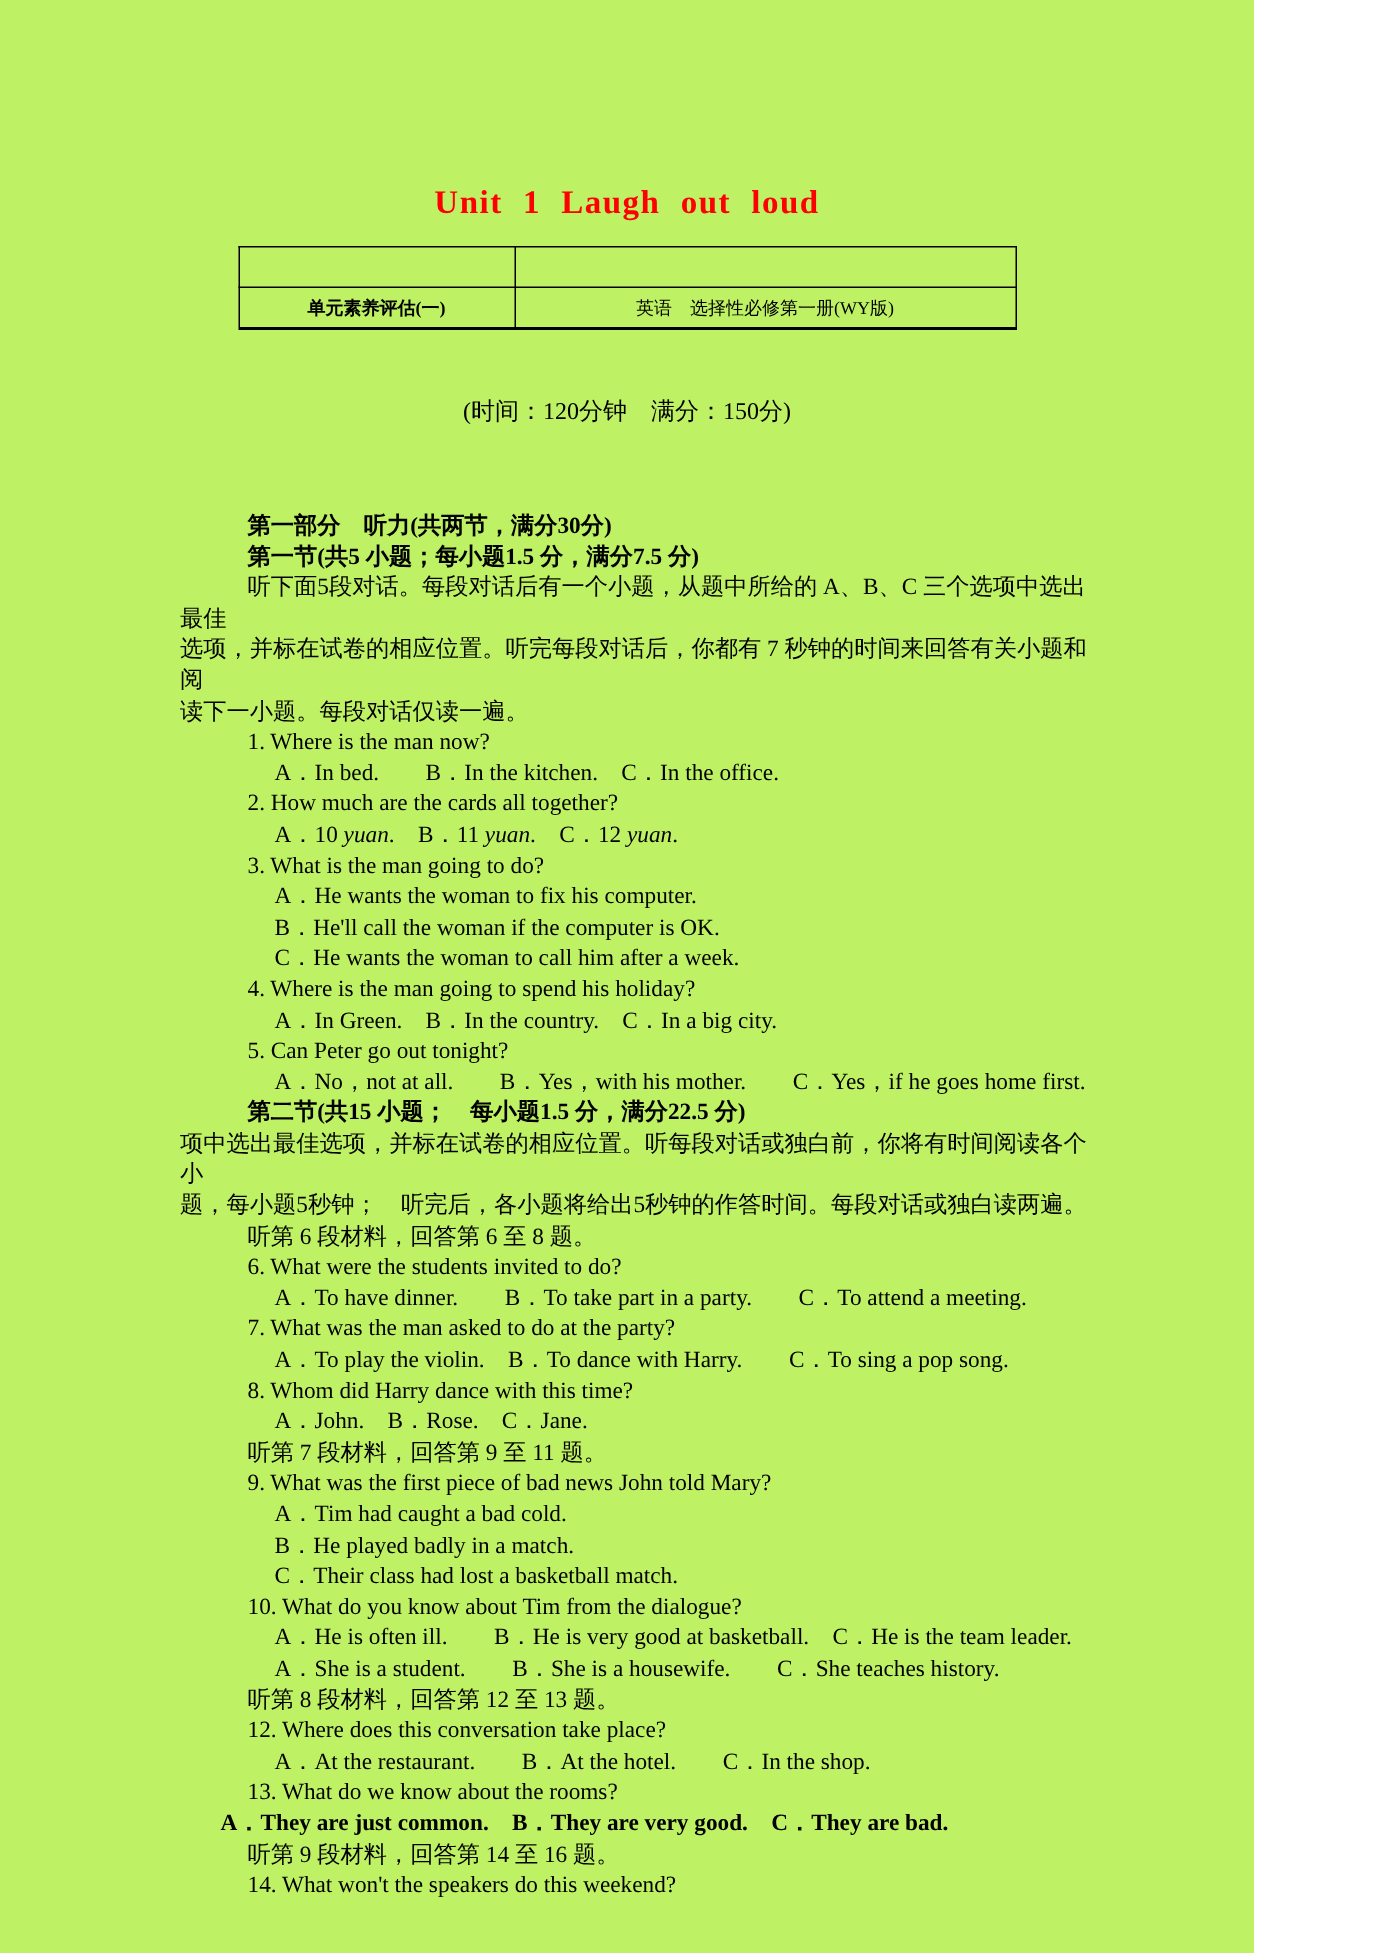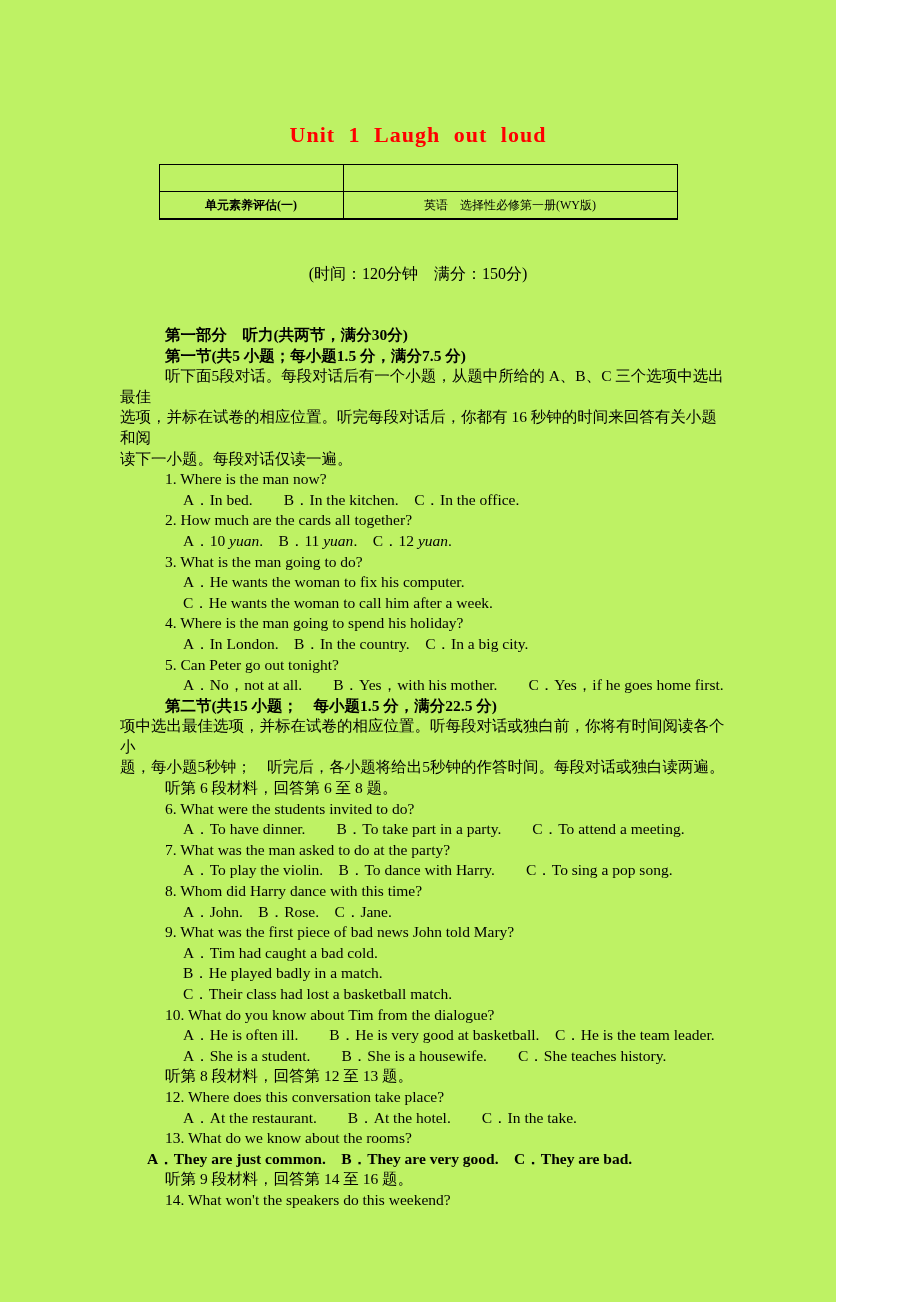--- a/index.html
+++ b/index.html
@@ -36,21 +36,21 @@
   }
   table.htable{border-bottom:2px solid #000;}
   td.cell-left{width:175px;font-weight:bold;}
   td.cell-right{width:325px;}
   .meta{
     margin-top:44px;
     text-align:center;
     font-size:16px;
   }
   .body-lines{
-    margin-top:40px;
+    margin-top:56px;
     padding:0 110px 0 120px;
   }
   .line{
     font-size:15.5px;
     line-height:20.6px;
     white-space:pre-wrap;
   }
   .hb{font-weight:bold;text-indent:45px;}
   .p1{text-indent:45px;}
   .pc{text-indent:0;}
@@ -78,52 +78,54 @@
       </tr>
     </tbody>
   </table>
 
   <div class="meta">(时间：120分钟　满分：150分)</div>
 
   <div class="body-lines">
       <div class="line hb">第一部分　听力(共两节，满分30分)</div>
       <div class="line hb">第一节(共5 小题；每小题1.5 分，满分7.5 分)</div>
       <div class="line p1">听下面5段对话。每段对话后有一个小题，从题中所给的 A、B、C 三个选项中选出最佳</div>
-      <div class="line pc">选项，并标在试卷的相应位置。听完每段对话后，你都有 16 秒钟的时间来回答有关小题和阅</div>
+      <div class="line pc">选项，并标在试卷的相应位置。听完每段对话后，你都有 7 秒钟的时间来回答有关小题和阅</div>
       <div class="line pc">读下一小题。每段对话仅读一遍。</div>
       <div class="line q">1. Where is the man now?</div>
       <div class="line o">A．In bed.　　B．In the kitchen.　C．In the office.</div>
       <div class="line q">2. How much are the cards all together?</div>
       <div class="line o"><span>A．10 </span><span class="it">yuan</span><span>.　B．11 </span><span class="it">yuan</span><span>.　C．12 </span><span class="it">yuan</span><span>.</span></div>
       <div class="line q">3. What is the man going to do?</div>
       <div class="line o">A．He wants the woman to fix his computer.</div>
+      <div class="line o">B．He'll call the woman if the computer is OK.</div>
       <div class="line o">C．He wants the woman to call him after a week.</div>
       <div class="line q">4. Where is the man going to spend his holiday?</div>
-      <div class="line o">A．In London.　B．In the country.　C．In a big city.</div>
+      <div class="line o">A．In Green.　B．In the country.　C．In a big city.</div>
       <div class="line q">5. Can Peter go out tonight?</div>
       <div class="line o">A．No，not at all.　　B．Yes，with his mother.　　C．Yes，if he goes home first.</div>
       <div class="line hb">第二节(共15 小题；　每小题1.5 分，满分22.5 分)</div>
       <div class="line pc">项中选出最佳选项，并标在试卷的相应位置。听每段对话或独白前，你将有时间阅读各个小</div>
       <div class="line pc">题，每小题5秒钟；　听完后，各小题将给出5秒钟的作答时间。每段对话或独白读两遍。</div>
       <div class="line p1">听第 6 段材料，回答第 6 至 8 题。</div>
       <div class="line q">6. What were the students invited to do?</div>
       <div class="line o">A．To have dinner.　　B．To take part in a party.　　C．To attend a meeting.</div>
       <div class="line q">7. What was the man asked to do at the party?</div>
       <div class="line o">A．To play the violin.　B．To dance with Harry.　　C．To sing a pop song.</div>
       <div class="line q">8. Whom did Harry dance with this time?</div>
       <div class="line o">A．John.　B．Rose.　C．Jane.</div>
+      <div class="line p1">听第 7 段材料，回答第 9 至 11 题。</div>
       <div class="line q">9. What was the first piece of bad news John told Mary?</div>
       <div class="line o">A．Tim had caught a bad cold.</div>
       <div class="line o">B．He played badly in a match.</div>
       <div class="line o">C．Their class had lost a basketball match.</div>
       <div class="line q">10. What do you know about Tim from the dialogue?</div>
       <div class="line o">A．He is often ill.　　B．He is very good at basketball.　C．He is the team leader.</div>
       <div class="line o">A．She is a student.　　B．She is a housewife.　　C．She teaches history.</div>
       <div class="line p1">听第 8 段材料，回答第 12 至 13 题。</div>
       <div class="line q">12. Where does this conversation take place?</div>
-      <div class="line o">A．At the restaurant.　　B．At the hotel.　　C．In the take.</div>
+      <div class="line o">A．At the restaurant.　　B．At the hotel.　　C．In the shop.</div>
       <div class="line q">13. What do we know about the rooms?</div>
       <div class="line o2">A．They are just common.　B．They are very good.　C．They are bad.</div>
       <div class="line p1">听第 9 段材料，回答第 14 至 16 题。</div>
       <div class="line q">14. What won't the speakers do this weekend?</div>
     </div>
 
 </div>
 
 </body></html>

